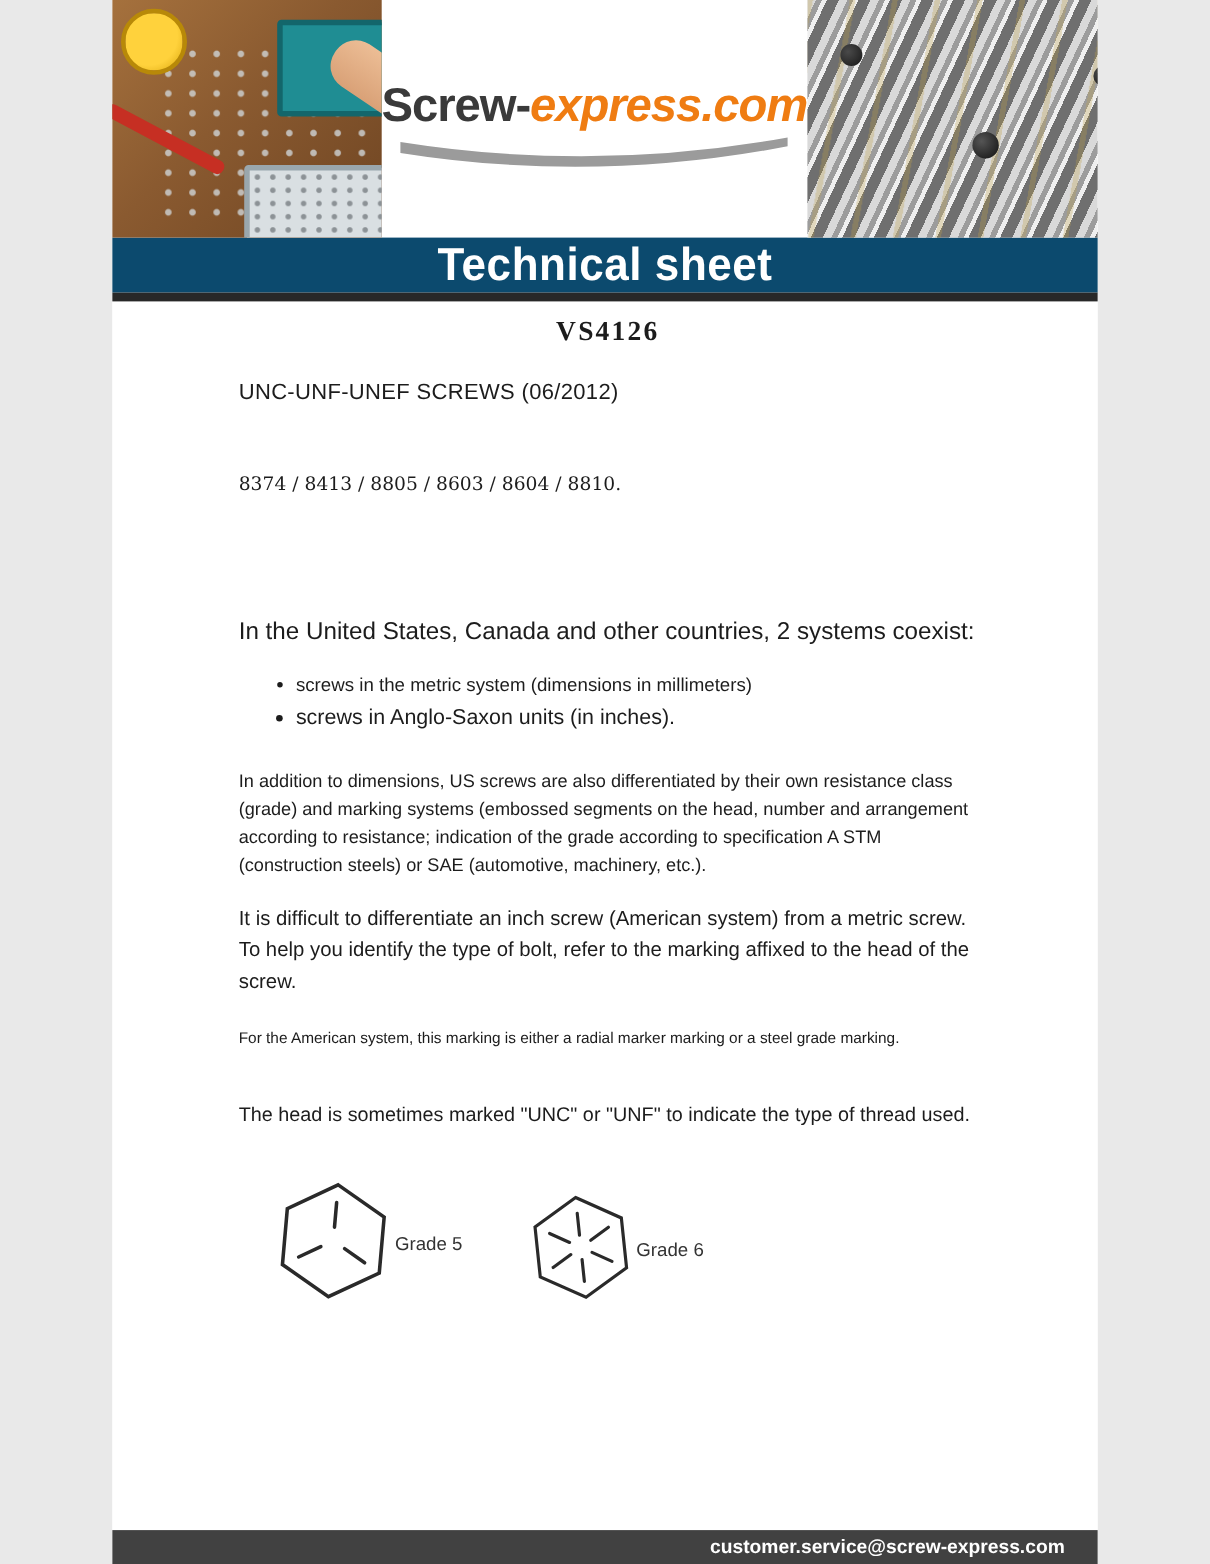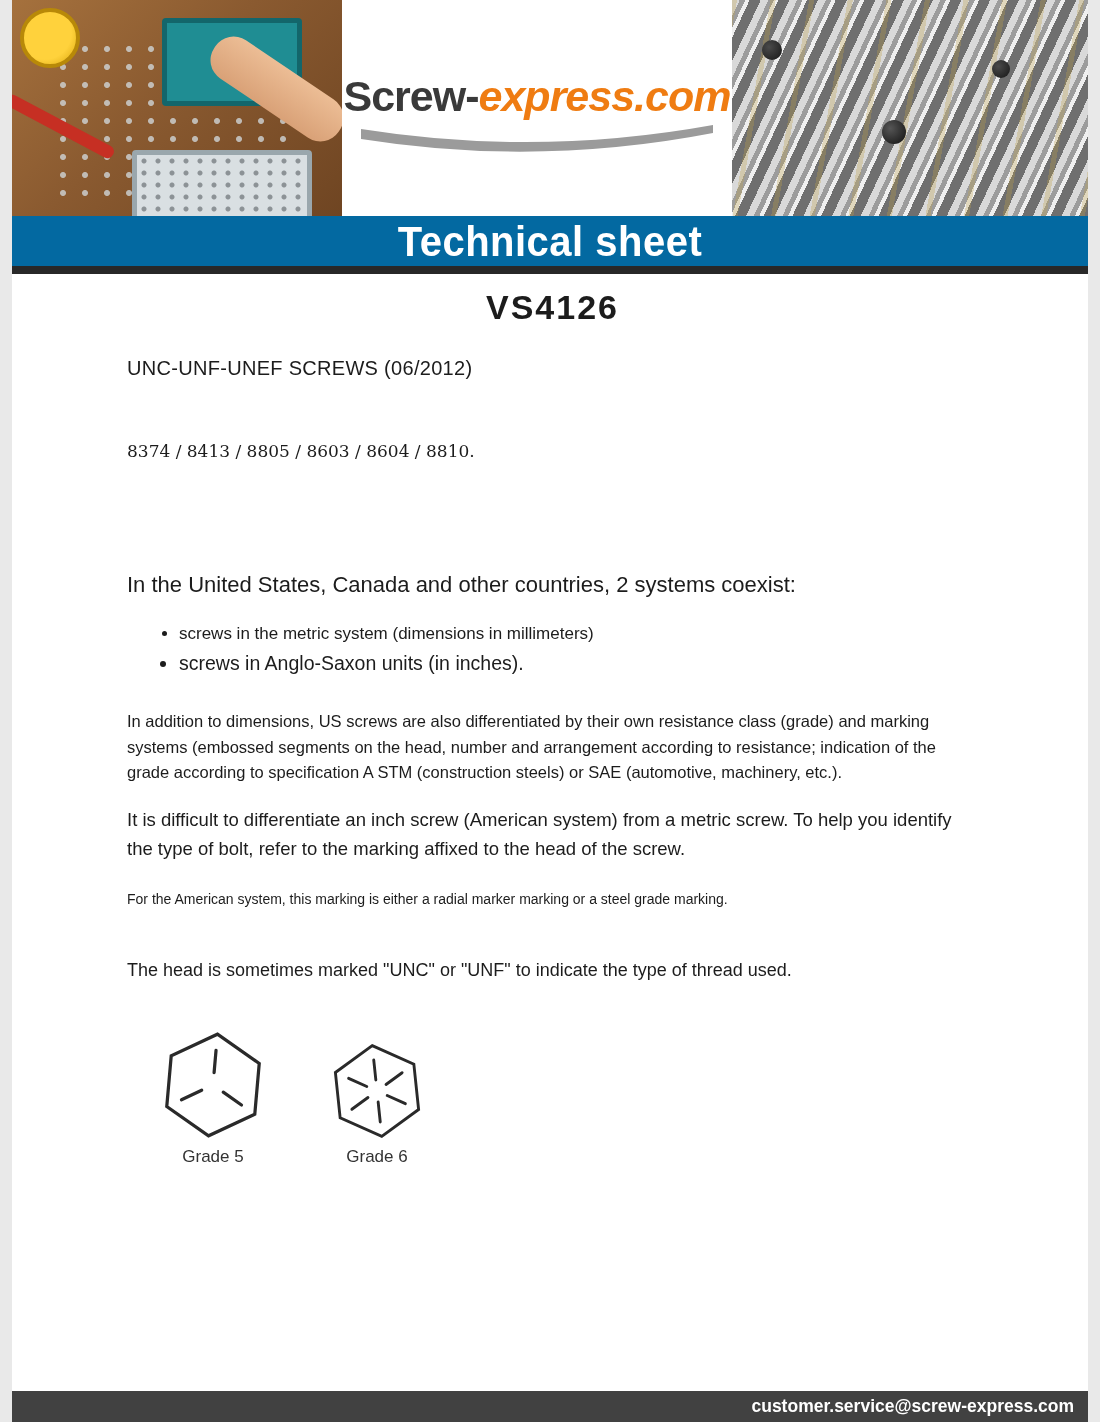--- a/index.html
+++ b/index.html
@@ -1,17 +1,17 @@
 <!DOCTYPE html>
 <html><head>
 <meta charset="utf-8">
 <style>
   html,body{margin:0;padding:0;background:#e9e9e9;}
   .page{
-    width:1076px;height:1422px;margin:0 auto;background:#ffffff;
+    width:896px;height:1422px;margin:0 auto;background:#ffffff;
     position:relative;overflow:hidden;
     font-family:"Liberation Sans",sans-serif;color:#1c1c1c;
   }
 
   
   .header{height:216px;display:flex;background:#fff;}
   .photo{position:relative;overflow:hidden;}
   .photo-left{
     width:330px;
     background:linear-gradient(135deg,#a5713d 0%,#8a5a30 45%,#6f4522 100%);
@@ -46,55 +46,55 @@
     background:radial-gradient(circle at 35% 35%, #4a4a4a, #161616);}
 
   .logo-area{flex:1;display:flex;flex-direction:column;align-items:center;
     justify-content:center;padding-top:12px;}
   .logo-line{font-size:43px;font-weight:bold;letter-spacing:-1px;white-space:nowrap;}
   .logo-prefix{color:#3a3a3a;}
   .logo-suffix{color:#ef7c12;font-style:italic;}
   .swoosh{margin-top:2px;}
 
   
-  .orange-band{height:50px;background:#0369a1;display:flex;align-items:center;justify-content:center;}
+  .orange-band{height:50px;background:#0c4a6e;display:flex;align-items:center;justify-content:center;}
   .banner-title{color:#ffffff;font-size:40px;font-weight:bold;letter-spacing:.5px;
     transform:scaleY(1.05);}
   .dark-strip{height:8px;background:#282828;}
 
   
   .body-content{padding:0 110px 0 115px;}
   .doc-ref{margin-top:14px;text-align:center;
-    font-family:Liberation Sans, sans-serif;font-weight:bold;font-size:34px;letter-spacing:2px;}
+    font-family:Liberation Serif, serif;font-weight:bold;font-size:25px;letter-spacing:2px;}
   .doc-title{margin-top:30px;font-size:20px;letter-spacing:.3px;}
   .articles{margin-top:58px;font-size:17px;line-height:1.55;}
   .articles-l2{font-family:"DejaVu Serif",serif;font-size:17px;}
   .intro{margin-top:108px;font-size:22px;}
   ul.systems{margin:26px 0 0 0;padding-left:52px;}
   ul.systems li{margin-bottom:8px;font-size:17px;}
   ul.systems li:nth-child(2){font-size:19.5px;}
   .section-title{margin-top:58px;text-align:center;font-size:22px;font-weight:500;}
   .para{line-height:1.55;}
   .para-0{margin-top:34px;font-size:16.5px;}
   .para-1{margin-top:20px;font-size:18.5px;}
   .para-2{margin-top:26px;font-size:14px;}
   .para-3{margin-top:46px;font-size:18px;}
 
   
   .figures{margin-top:44px;margin-left:30px;display:flex;align-items:flex-end;gap:58px;}
-  .figure{display:flex;flex-direction:column;align-items:center;}
+  .figure{display:flex;flex-direction:row;align-items:center;}
   .figure svg{stroke:#2a2a2a;stroke-width:2.6;fill:none;stroke-linecap:round;}
   .fig-0 svg{width:112px;height:112px;transform:rotate(5deg);}
   .fig-1 svg{width:100px;height:100px;transform:rotate(-6deg);}
   .fig-label{margin-top:6px;font-size:17px;color:#333;}
 
   
   .footer-bar{position:absolute;left:0;bottom:0;width:100%;height:31px;background:#414141;
     display:flex;align-items:center;justify-content:flex-end;box-sizing:border-box;
-    padding-right:14px;}
+    padding-right:30px;}
   .footer-email{color:#ffffff;font-weight:bold;font-size:17.5px;text-decoration:none;}
 </style>
 </head>
 <body>
 
 <div class="page">
 
   <div class="header">
     <div class="photo photo-left">
       <div class="deco scatter"></div>

